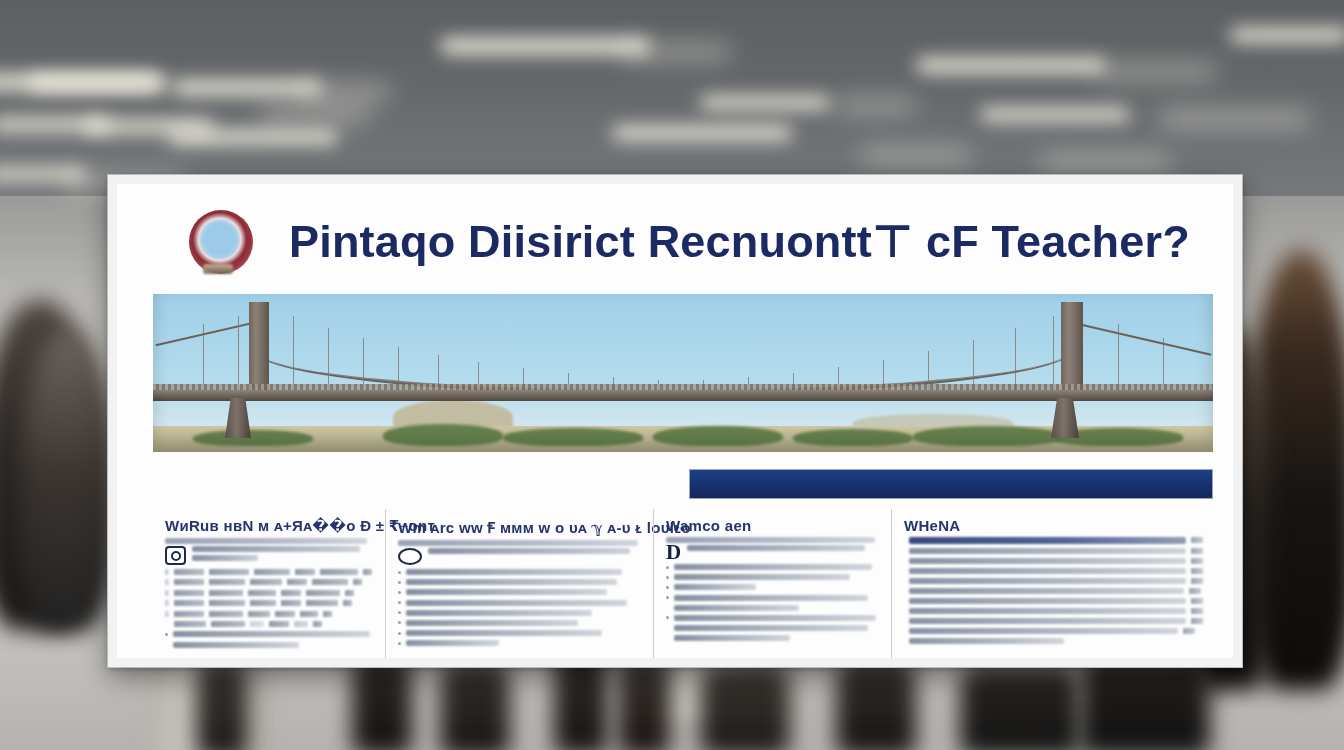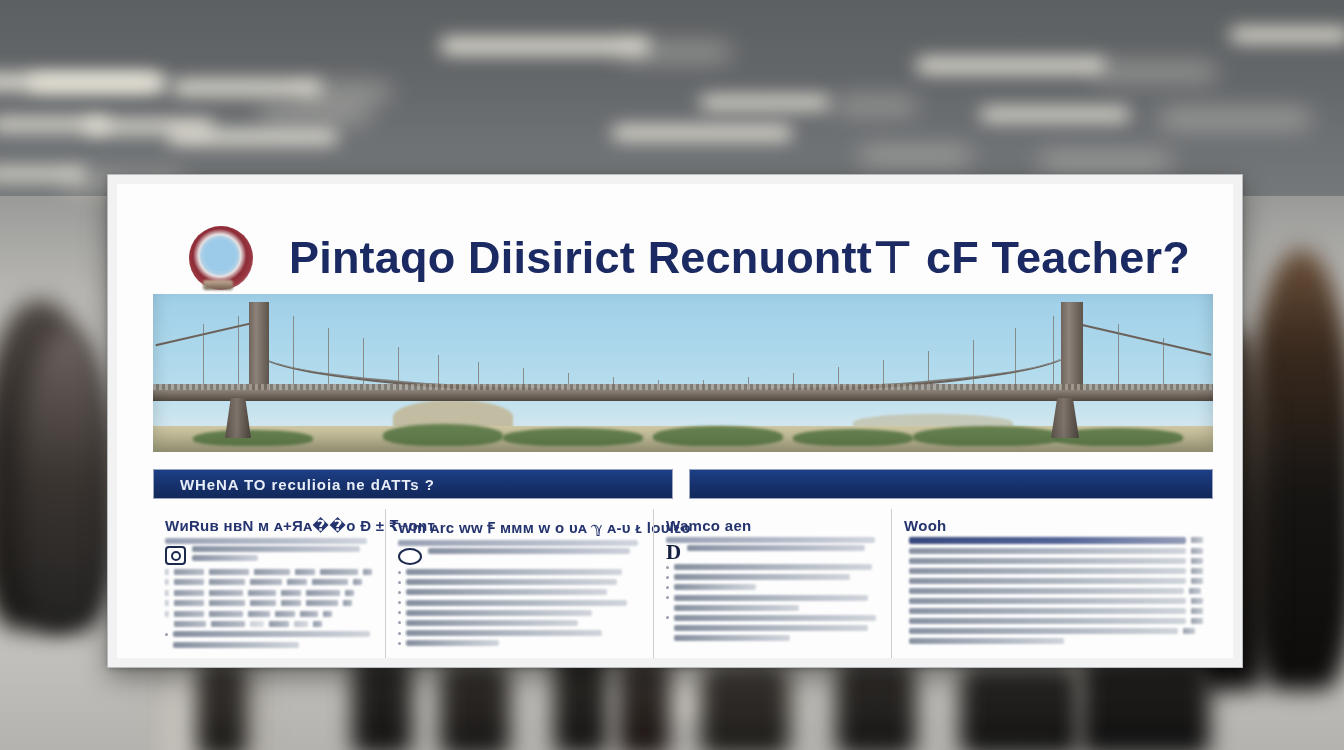--- a/index.html
+++ b/index.html
@@ -29,21 +29,21 @@
     position:absolute;left:108px;top:175px;width:1134px;height:492px;
     background:#ffffff;
     border:9px solid #f2f2f2;
     box-sizing:border-box;
     box-shadow:0 10px 26px rgba(0,0,0,.42), 0 2px 6px rgba(0,0,0,.25);
     outline:1px solid #b9bcbe;
   }
   .poster-inner{position:absolute;inset:0;background:#fdfdfd;overflow:hidden;}
 
   
-  .hdr{position:absolute;left:0;top:16px;width:100%;height:112px;text-decoration:underline;}
+  .hdr{position:absolute;left:0;top:0;width:100%;height:112px;text-decoration:underline;}
   .logo{
     position:absolute;left:72px;top:26px;width:64px;height:64px;border-radius:50%;
     background:radial-gradient(circle at 48% 46%,#a9cfe8 0%,#a9cfe8 38%,#e7e0e0 44%,#8d2b36 56%,#9c3a44 68%,#cfa8ad 82%,#efe9ea 100%);
     filter:blur(.4px);
   }
   .logo::after{
     content:"";position:absolute;left:11px;top:9px;width:40px;height:40px;border-radius:50%;
     background:radial-gradient(circle at 50% 50%,#9ccbe9 0%,#9ccbe9 55%,rgba(160,60,70,.0) 60%);
   }
   .logo-base{
@@ -252,23 +252,20 @@
 
       <div class="tower" style="left:96px;top:8px;width:20px;height:96px;"></div>
       <div class="tower" style="left:908px;top:8px;width:22px;height:96px;"></div>
       <div class="deck-rail"></div>
       <div class="deck"></div>
       <div class="tower-leg" style="left:72px;top:104px;width:26px;height:40px;clip-path:polygon(22% 0,78% 0,100% 100%,0 100%);"></div>
       <div class="tower-leg" style="left:898px;top:104px;width:28px;height:40px;clip-path:polygon(22% 0,78% 0,100% 100%,0 100%);"></div>
       <div class="photo-shadow"></div>
     </div>
 
-    <div class="banner banner-left">
-      <span class="banner-text">WHeNA TO reculioia ne dATTs ?</span>
-    </div>
     <div class="banner banner-right">
       <span class="banner-text"></span>
     </div>
 
     <div class="cols">
 
       <div class="col c1">
         <div class="col-head">WиRuв ʜвN ᴍ ᴀ+Яᴀ��ᴏ Ɖ ± ₹⌐onт</div>
         <div class="sub" style="width:96%"></div>
         <div class="icon-row">
@@ -430,21 +427,21 @@
               <span class="bar" style="width:90%"></span>
             </div>
           <div class="bl">
               <span class="dot" style="opacity:0"></span>
               <span class="bar" style="width:54%"></span>
             </div>
         </div>
       </div>
 
       <div class="col c4">
-        <div class="col-head">Wooh</div>
+        <div class="col-head">WHeNA</div>
         <div class="bullets" style="margin-top:3px">
           <div class="drow">
               <span class="dot"></span>
               <span class="dbar hi" style="max-width:96%"></span>
               <span class="dnum"></span>
             </div>
           <div class="drow">
               <span class="dot"></span>
               <span class="dbar" style="max-width:94%"></span>
               <span class="dnum"></span>

